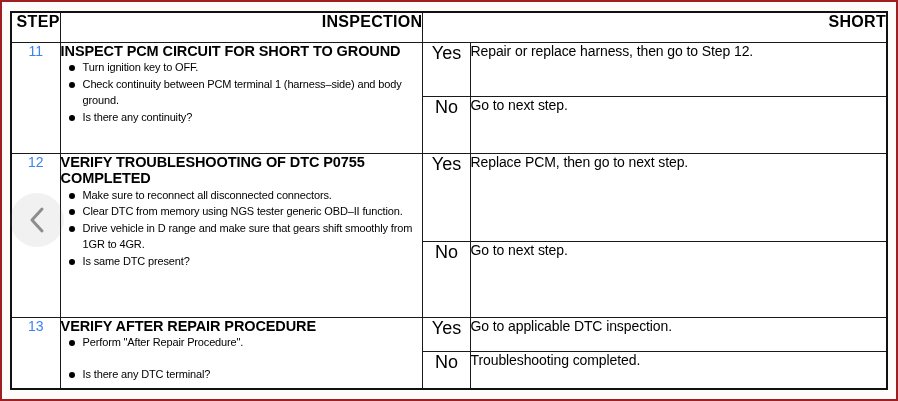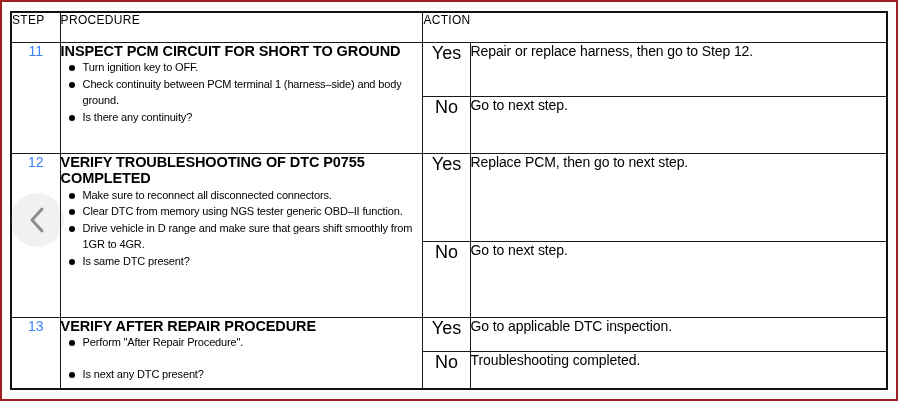--- a/index.html
+++ b/index.html
@@ -49,24 +49,24 @@
 
   
   col.c-step   { width: 49px; }
   col.c-insp   { width: 362px; }
   col.c-yn     { width: 47px; }
   col.c-action { width: 416px; }
 
   
   .hdr {
     height: 30px;
-    text-align: left;
+    text-align: right;
     vertical-align: middle;
-    font-weight: normal;
-    font-size: 12px;
+    font-weight: bold;
+    font-size: 16px;
     letter-spacing: 0.3px;
     color: #000;
     border-bottom-width: 2px;
     border-bottom-color: #111;
   }
 
   
   .step-num {
     text-align: center;
     font-size: 14px;
@@ -160,22 +160,22 @@
     <colgroup>
       <col class="c-step">
       <col class="c-insp">
       <col class="c-yn">
       <col class="c-action">
     </colgroup>
     <tbody>
 
       <tr>
         <th class="hdr">STEP</th>
-        <th class="hdr">PROCEDURE</th>
-        <th class="hdr" colspan="2">ACTION</th>
+        <th class="hdr">INSPECTION</th>
+        <th class="hdr" colspan="2">SHORT</th>
       </tr>
 
       <tr>
         <td class="step-num" rowspan="2">11</td>
         <td class="insp" rowspan="2">
           <div class="insp-title">INSPECT PCM CIRCUIT FOR SHORT TO GROUND</div>
           <ul class="bullets">
             <li>Turn ignition key to OFF.</li>
             <li>Check continuity between PCM terminal 1 (harness–side) and body ground.</li>
             <li>Is there any continuity?</li>
@@ -207,21 +207,21 @@
         <td class="yn r12-no">No</td>
         <td class="act r12-no">Go to next step.</td>
       </tr>
 
       <tr>
         <td class="step-num" rowspan="2">13</td>
         <td class="insp" rowspan="2">
           <div class="insp-title">VERIFY AFTER REPAIR PROCEDURE</div>
           <ul class="bullets">
             <li>Perform "After Repair Procedure".</li>
-            <li class="gap-above">Is next any DTC present?</li>
+            <li class="gap-above">Is there any DTC terminal?</li>
           </ul>
         </td>
         <td class="yn r13-yes">Yes</td>
         <td class="act r13-yes">Go to applicable DTC inspection.</td>
       </tr>
       <tr>
         <td class="yn r13-no">No</td>
         <td class="act r13-no">Troubleshooting completed.</td>
       </tr>
 

